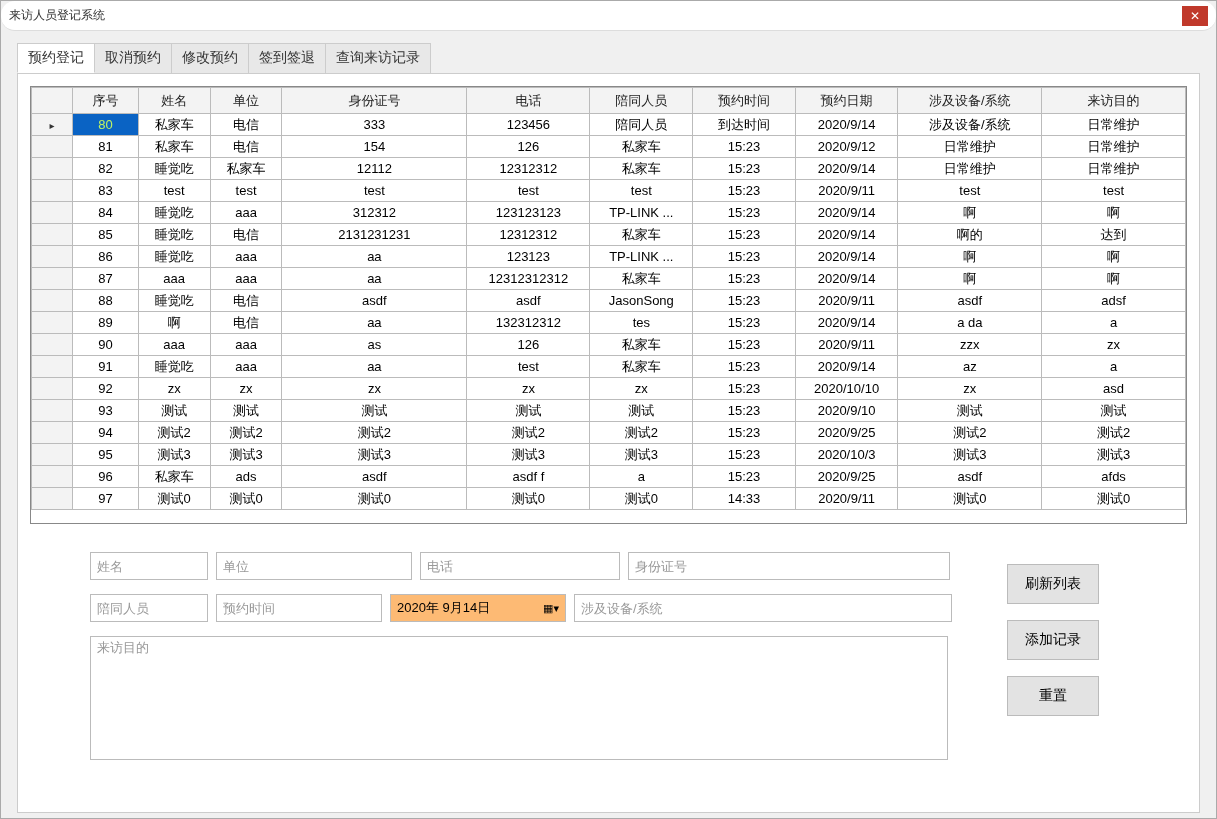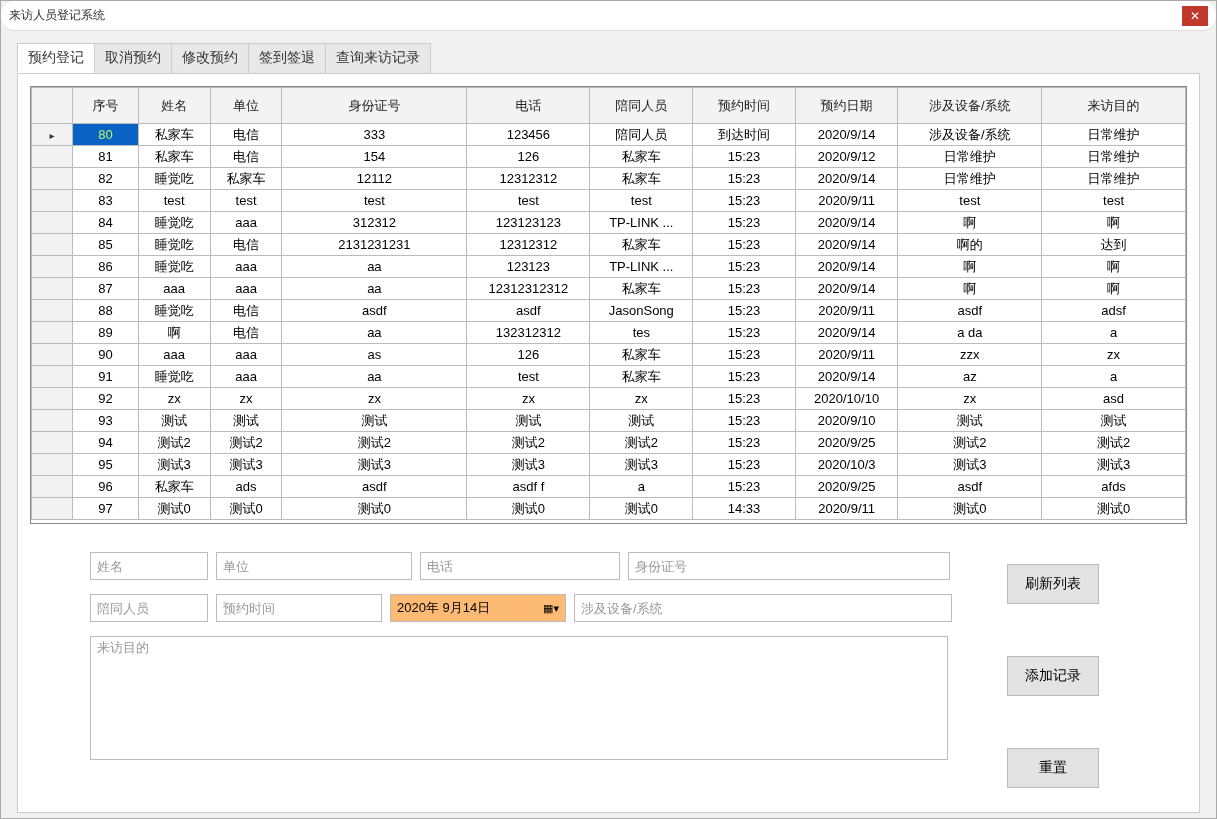--- a/index.html
+++ b/index.html
@@ -16,39 +16,39 @@
 .tab { padding:5px 10px 5px 10px; font-size:14px; color:#333; background:#e8e8e8; border:1px solid #ccc; border-bottom:none; margin-right:0px; cursor:pointer;text-align:right; }
 .tab.active { background:#fff; border-bottom:1px solid #fff; position:relative; z-index:2; }
 .tab + .tab { border-left:none; }
 
 .panel { background:#fff; border:1px solid #ccc; padding:12px; height:740px; }
 
 .grid-wrap { border:1px solid #888; height:438px; overflow:hidden; position:relative; background:#fff; }
 .grid-scroll { height:100%; overflow-y:scroll; }
 table.grid { border-collapse:collapse; width:100%; table-layout:fixed; }
 table.grid th, table.grid td { border:1px solid #bbb; font-size:13px; text-align:center; height:22px; padding:0 4px; white-space:nowrap; overflow:hidden; text-overflow:ellipsis; }
-table.grid th { background:#f3f3f3; font-weight:normal; color:#222; height:36px; }
+table.grid th { background:#f3f3f3; font-weight:normal; color:#222; height:26px; }
 table.grid .rowhdr { width:40px; background:#f3f3f3; }
 table.grid .selcell { background:#0a63c4; color:#bef264; }
 table.grid tr.selrow .rowhdr::before { content:"▸"; font-size:10px; color:#333; }
 
 .form-area { padding:28px 60px 0 60px; display:flex; }
 .form-left { flex:1; }
 .form-row { display:flex; gap:8px; margin-bottom:14px; }
 .inp { height:28px; border:1px solid #bbb; padding:2px 6px; font-size:13px; background:#fff; }
 .inp.w1 { width:118px; }
 .inp.w2 { width:196px; }
 .inp.w3 { width:200px; }
 .inp.w4 { width:322px; }
 .inp.w5 { width:378px; }
 .dateinp { width:176px; height:28px; border:1px solid #bbb; background:#fdba74; display:flex; align-items:center; padding:0 6px; font-size:13px; justify-content:space-between; }
 .dateinp .cal { font-size:11px; }
 textarea.inp { width:858px; height:124px; resize:none; }
 
-.btn-col { width:120px; display:flex; flex-direction:column; gap:52px; padding-top:12px; margin-left:auto; }
+.btn-col { width:120px; display:flex; flex-direction:column; gap:16px; padding-top:12px; margin-left:auto; }
 .btn { height:40px; width:92px; background:#e3e3e3; border:1px solid #bbb; font-size:14px; cursor:pointer; }
 
 ::-webkit-scrollbar { width:17px; }
 ::-webkit-scrollbar-track { background:#f0f0f0; }
 ::-webkit-scrollbar-thumb { background:#c8c8c8; border:1px solid #aaa; }
 ::-webkit-scrollbar-button { background:#e8e8e8; height:17px; border:1px solid #bbb; }
 ::placeholder { color:#999; }
 </style>
 </head>
 <body>

